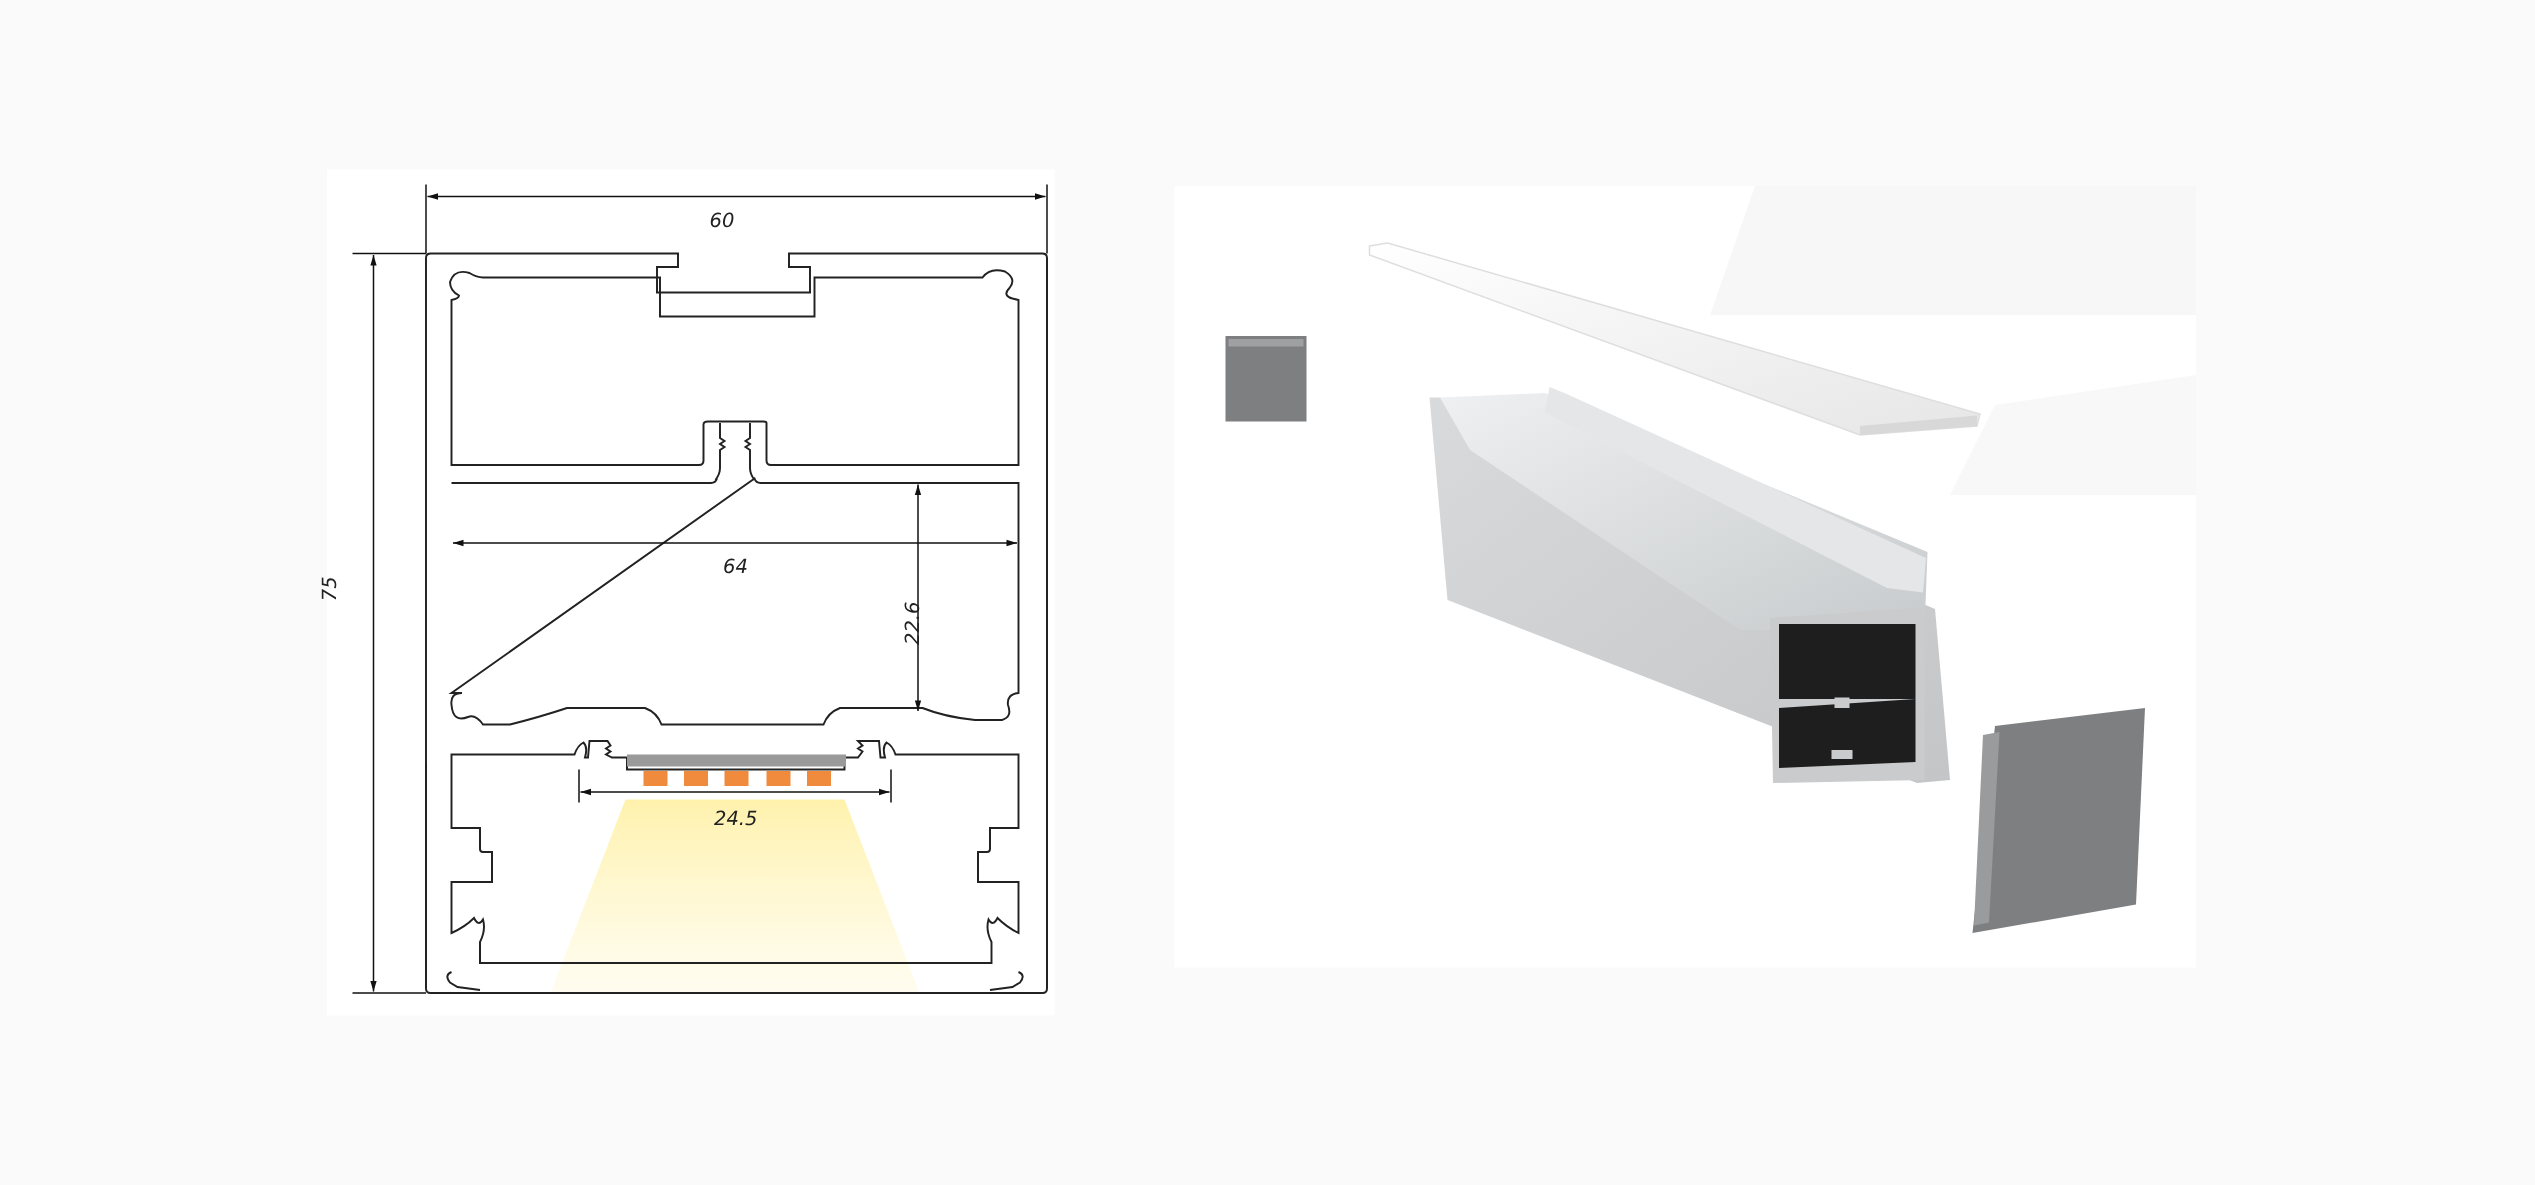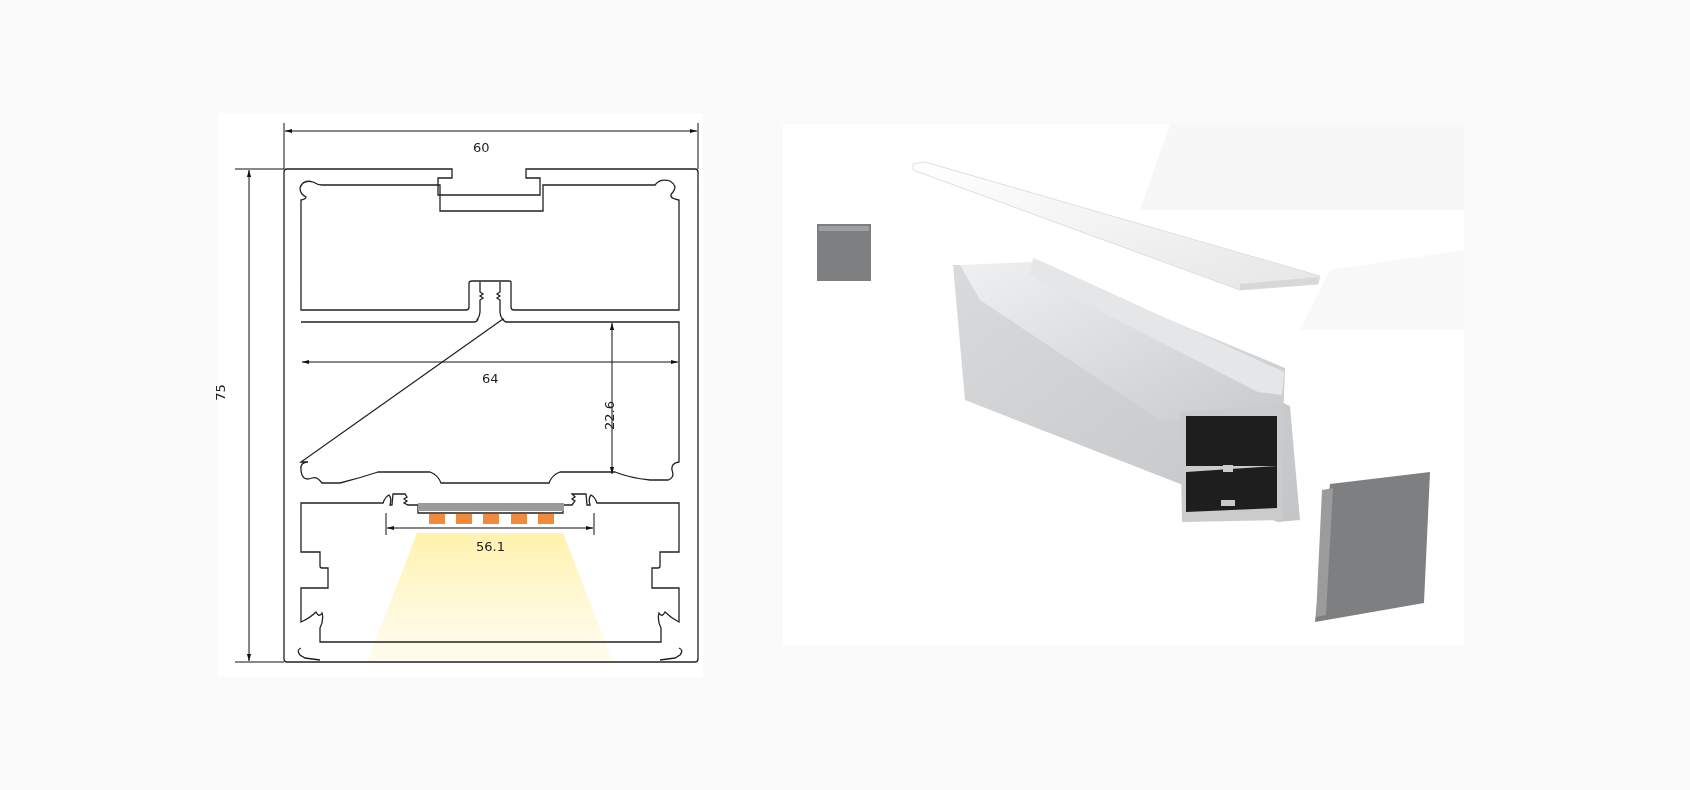--- a/index.html
+++ b/index.html
@@ -1,17 +1,17 @@
 <!DOCTYPE html>
 <html><head>
 <meta charset="utf-8">
 <style>
   html, body { margin:0; padding:0; }
   body { width:1690px; height:790px; background:#fafafa; position:relative; overflow:hidden; font-family:"DejaVu Sans", sans-serif; }
-  .panel { position:absolute; background:#ffffff; }
+  .panel { position:absolute; background:#ffffff;font-style:italic; }
   #drawing-panel { left:218px; top:113px; width:485px; height:564px; }
   #render-panel { left:783px; top:124px; width:681px; height:521px; }
   svg { position:absolute; left:0; top:0; }
   .dim-label { position:absolute; font-size:13px; color:#222; white-space:nowrap; }
   .dim-label.vert { transform:rotate(-90deg); transform-origin:center center; }
 </style>
 </head>
 <body>
 
 <div class="panel" id="drawing-panel">
@@ -79,21 +79,21 @@
       <line x1="386" y1="513" x2="386" y2="535"></line>
       <line x1="594" y1="513" x2="594" y2="535"></line>
       <line x1="387" y1="528" x2="593" y2="528" marker-start="url(#arr)" marker-end="url(#arr)"></line>
     </g>
   </svg>
 
   <span class="dim-label" style="left:255px; top:27px;">60</span>
   <span class="dim-label vert" style="left:-6px; top:272px;">75</span>
   <span class="dim-label" style="left:264px; top:258px;">64</span>
   <span class="dim-label vert" style="left:377px; top:295px;">22.6</span>
-  <span class="dim-label" style="left:258px; top:426px;">56.1</span>
+  <span class="dim-label" style="left:258px; top:426px;">24.5</span>
 </div>
 
 <div class="panel" id="render-panel">
   <svg width="681" height="521" viewBox="783 124 681 521">
     <defs>
       <linearGradient id="side" x1="0" y1="0" x2="1" y2="1">
         <stop offset="0" stop-color="#d9dadc"></stop>
         <stop offset="1" stop-color="#c3c5c7"></stop>
       </linearGradient>
       <linearGradient id="topface" x1="0" y1="0" x2="1" y2="1">

